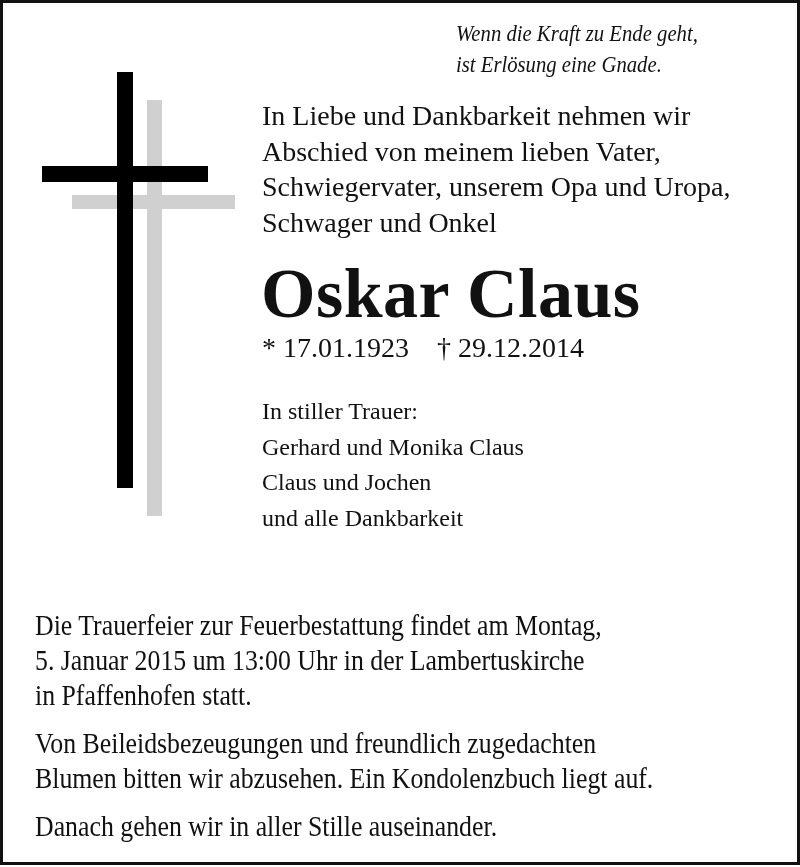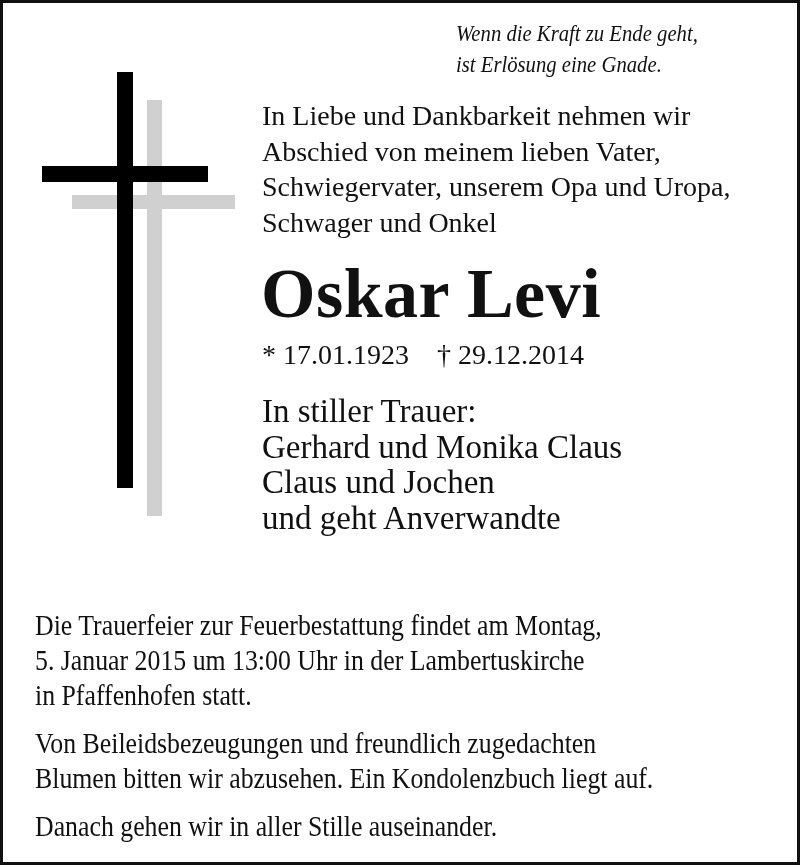--- a/index.html
+++ b/index.html
@@ -22,27 +22,27 @@
   .intro {
     position: absolute; left: 262px; top: 98px; width: 540px;
     font-size: 28px; line-height: 35.5px; white-space: nowrap;
   }
   .name {
     position: absolute; left: 261px; top: 254px;
     font-size: 70px; font-weight: bold; line-height: 80px; white-space: nowrap;
     letter-spacing: 0.5px;
   }
   .dates {
-    position: absolute; left: 262px; top: 338px;
+    position: absolute; left: 262px; top: 331px;
     font-size: 28px; line-height: 34px; white-space: nowrap;
   }
   .dates .gap { display: inline-block; width: 14px; }
   .mourners {
     position: absolute; left: 262px; top: 394px;
-    font-size: 33px; line-height: 35.5px; white-space: nowrap;
+    font-size: 24px; line-height: 35.5px; white-space: nowrap;
   }
   .mourners .b { font-weight: normal; }
 
   .notice {
     position: absolute; left: 35px; top: 607px; width: 900px;
     font-size: 30px; line-height: 35px; white-space: nowrap;
     transform: scaleX(0.86); transform-origin: left top;
   }
   .notice p { margin: 0; }
   .notice .para { margin-bottom: 13px; }
@@ -64,35 +64,35 @@
   <div>ist Erlösung eine Gnade.</div>
 </div>
 
 <div class="intro serif">
   <div>In Liebe und Dankbarkeit nehmen wir</div>
   <div>Abschied von meinem lieben Vater,</div>
   <div>Schwiegervater, unserem Opa und Uropa,</div>
   <div>Schwager und Onkel</div>
 </div>
 
-<div class="name serif">Oskar Levi</div>
+<div class="name serif">Oskar Claus</div>
 
 <div class="dates serif">
   <span>*</span>
   <span>17.01.1923</span>
   <span class="gap"></span>
   <span>†</span>
   <span>29.12.2014</span>
 </div>
 
 <div class="mourners serif">
   <div>In stiller Trauer:</div>
   <div class="b">Gerhard und Monika Claus</div>
   <div class="b">Claus und Jochen</div>
-  <div class="b">und geht Anverwandte</div>
+  <div class="b">und alle Dankbarkeit</div>
 </div>
 
 <div class="notice serif">
   <div class="para">
     <p>Die Trauerfeier zur Feuerbestattung findet am Montag,</p>
     <p>5. Januar 2015 um 13:00 Uhr in der Lambertuskirche</p>
     <p>in Pfaffenhofen statt.</p>
   </div>
   <div class="para">
     <p>Von Beileidsbezeugungen und freundlich zugedachten</p>

